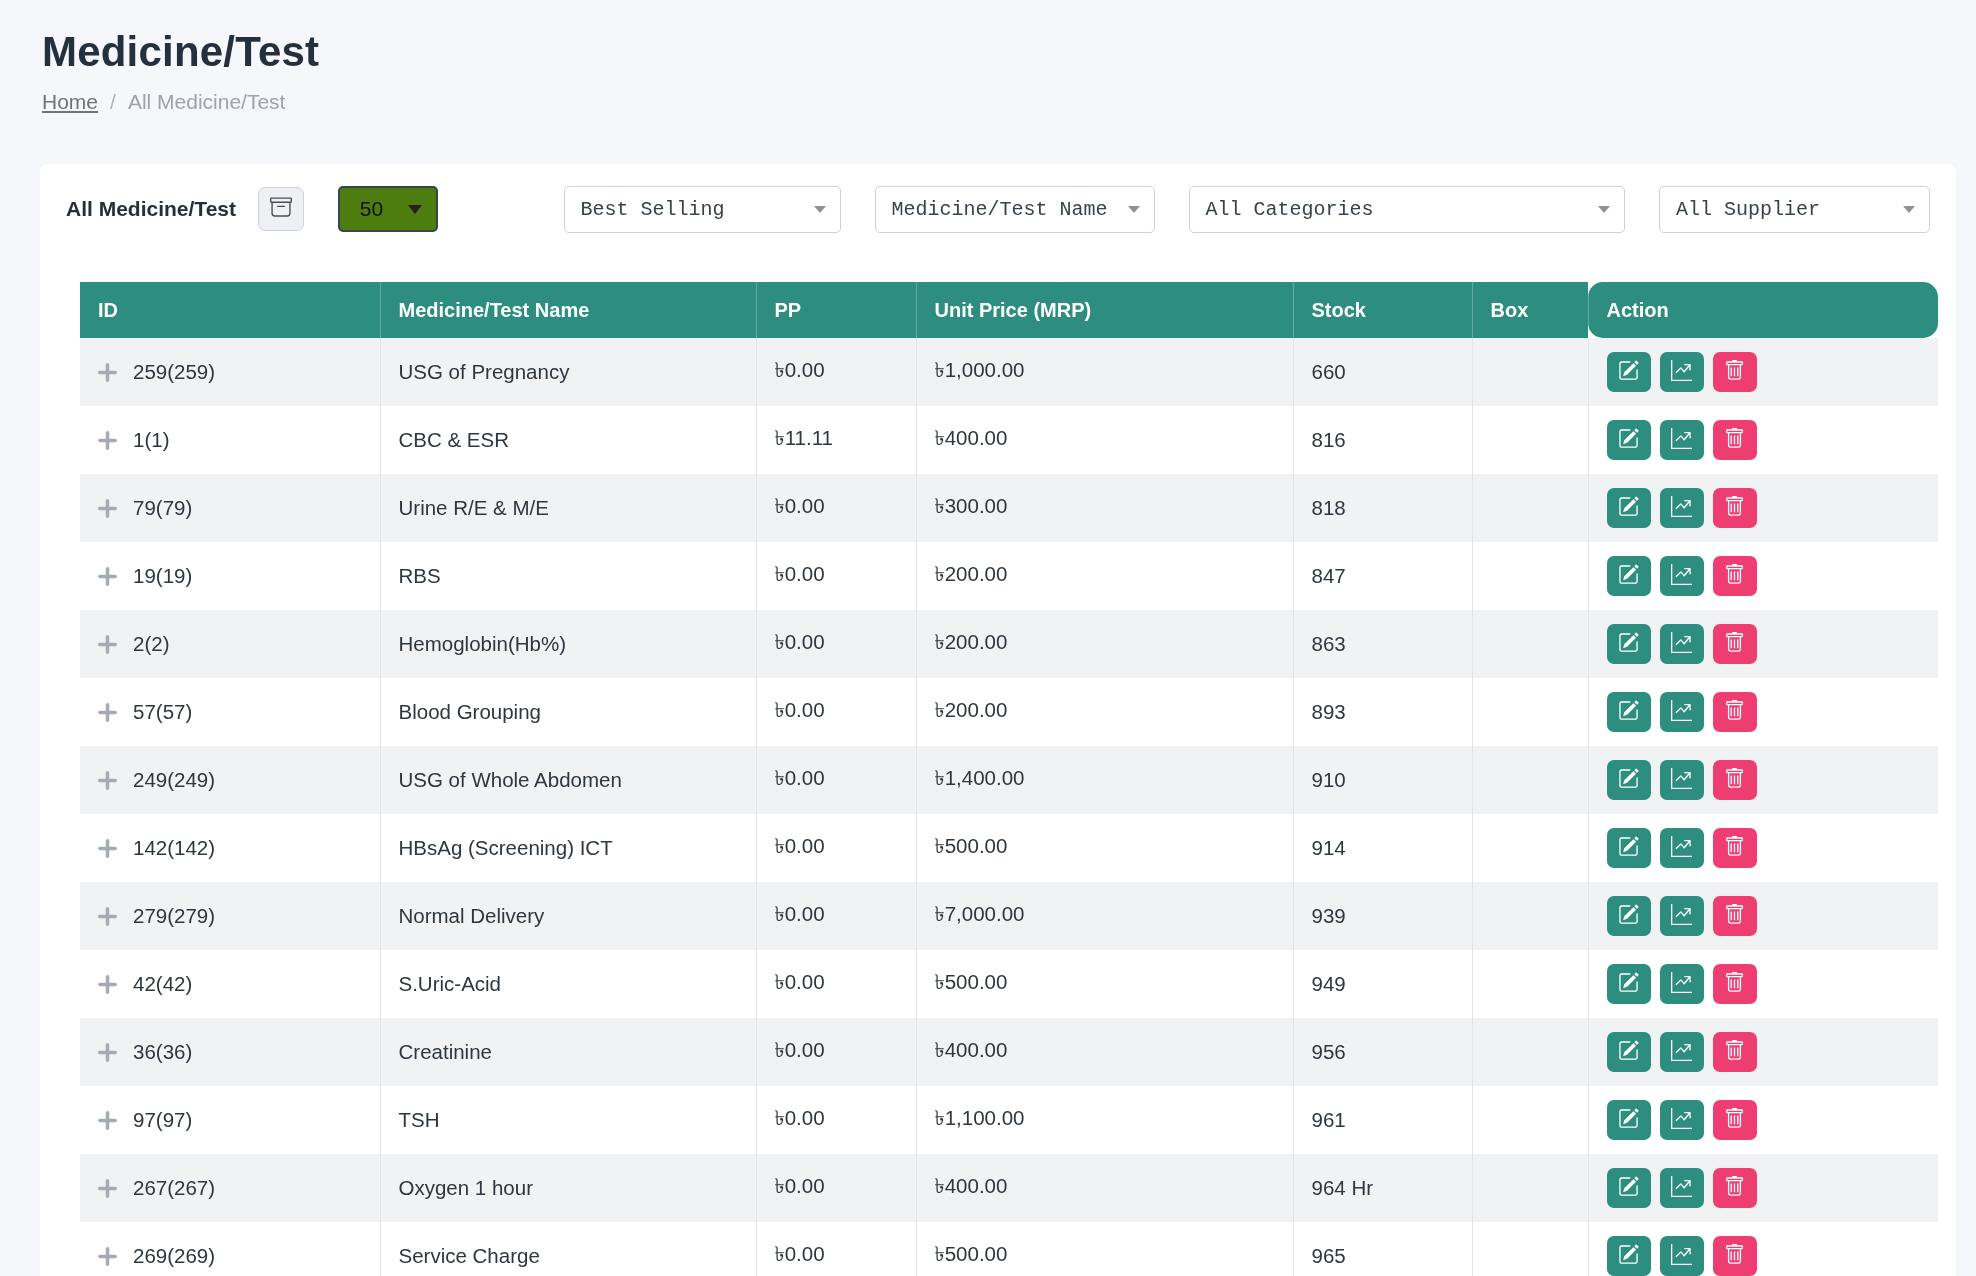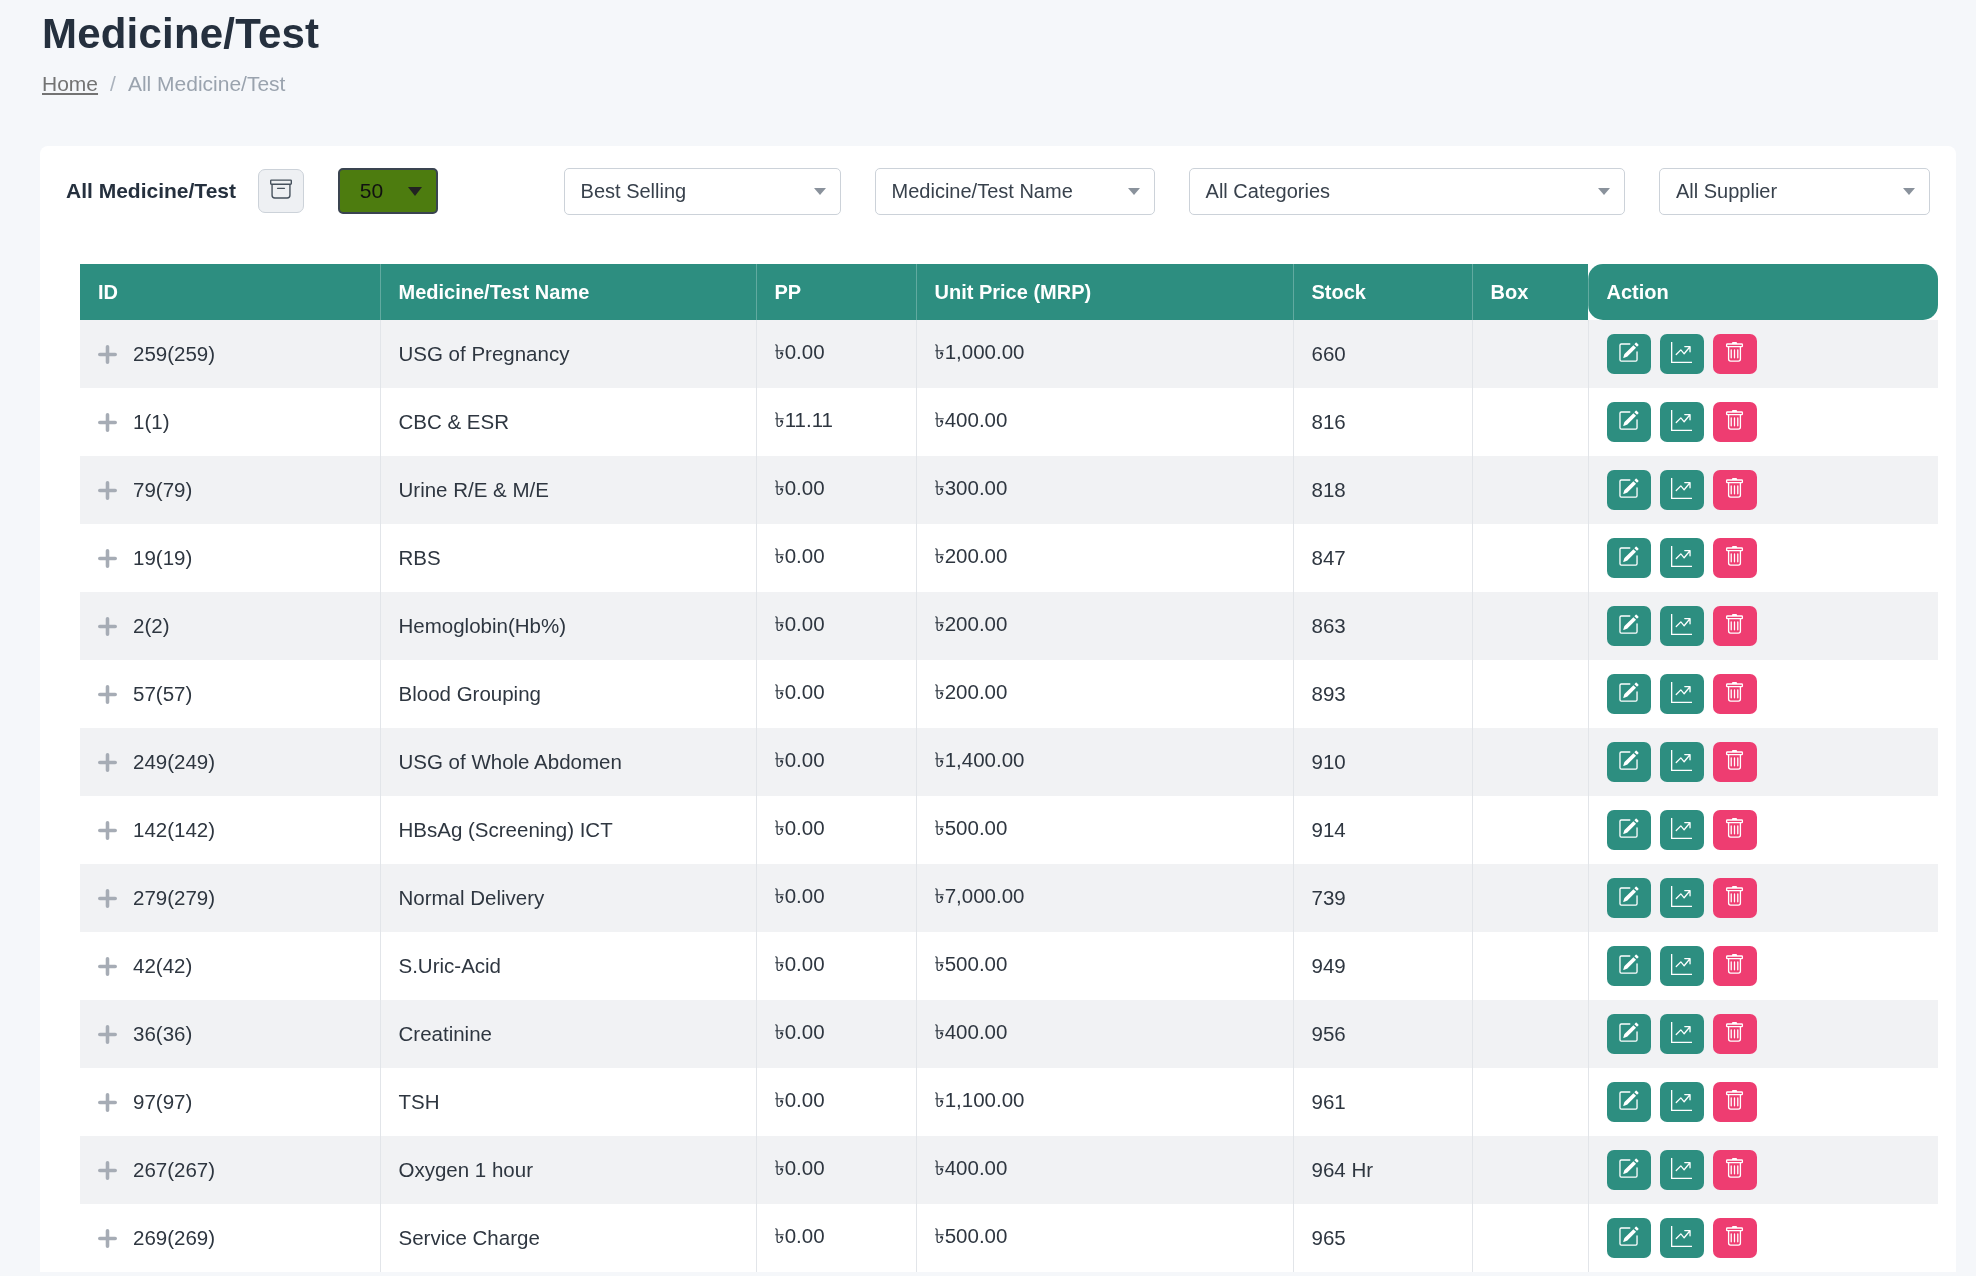--- a/index.html
+++ b/index.html
@@ -3,21 +3,21 @@
 <meta charset="utf-8">
 <style>
   * { box-sizing: border-box; margin: 0; padding: 0; }
   html, body { width: 1976px; height: 1276px; overflow: hidden; }
   body {
     background: #f5f7fa;
     font-family: "Liberation Sans", sans-serif;
     color: #212529;
   }
   
-  .page-head { padding: 10px 42px 0 42px; }
+  .page-head { padding: 28px 42px 0 42px; }
   .page-title {
     font-size: 42px;
     font-weight: 700;
     color: #25303e;
     letter-spacing: .2px;
   }
   .breadcrumb {
     margin-top: 14px;
     font-size: 21px;
     display: flex;
@@ -85,20 +85,21 @@
     height: 47px;
     border: 1px solid #ccd2d9;
     border-radius: 5px;
     background: #fff;
     display: flex; align-items: center; justify-content: space-between;
     padding: 0 14px 0 16px;
     font-size: 20px;
     color: #38414c;
     cursor: pointer;
     white-space: nowrap;
+    font-family: Liberation Mono, monospace;
   }
   .filter .caret {
     width: 0; height: 0;
     border-left: 6px solid transparent;
     border-right: 6px solid transparent;
     border-top: 7px solid #8a929c;
     margin-left: 18px;
   }
   .filter.f0 { width: 278px; margin-left: 92px; }
   .filter.f1 { width: 281px; }
@@ -519,21 +520,21 @@
               <div class="id-cell">
                 <span class="plus-icon"><svg viewBox="0 0 16 16" fill="none">
                     <path d="M8 1.5v13M1.5 8h13" stroke-width="3" stroke-linecap="round"></path>
                   </svg></span>
                 <span>279(279)</span>
               </div>
             </td>
             <td>Normal Delivery</td>
             <td>৳0.00</td>
             <td>৳7,000.00</td>
-            <td>739</td>
+            <td>939</td>
             <td></td>
             <td>
               <div class="actions">
                 <button class="act-btn act-teal">
                   <span><svg viewBox="0 0 16 16">
                       <path d="M15.502 1.94a.5.5 0 0 1 0 .706L14.459 3.69l-2-2L13.502.646a.5.5 0 0 1 .707 0l1.293 1.293zm-1.75 2.456-2-2L4.939 9.21a.5.5 0 0 0-.121.196l-.805 2.414a.25.25 0 0 0 .316.316l2.414-.805a.5.5 0 0 0 .196-.12l6.813-6.814z"></path>
                       <path d="M1 13.5A1.5 1.5 0 0 0 2.5 15h11a1.5 1.5 0 0 0 1.5-1.5v-6a.5.5 0 0 0-1 0v6a.5.5 0 0 1-.5.5h-11a.5.5 0 0 1-.5-.5v-11a.5.5 0 0 1 .5-.5H9a.5.5 0 0 0 0-1H2.5A1.5 1.5 0 0 0 1 2.5v11z"></path>
                     </svg></span>
                 </button>
                 <button class="act-btn act-teal">

